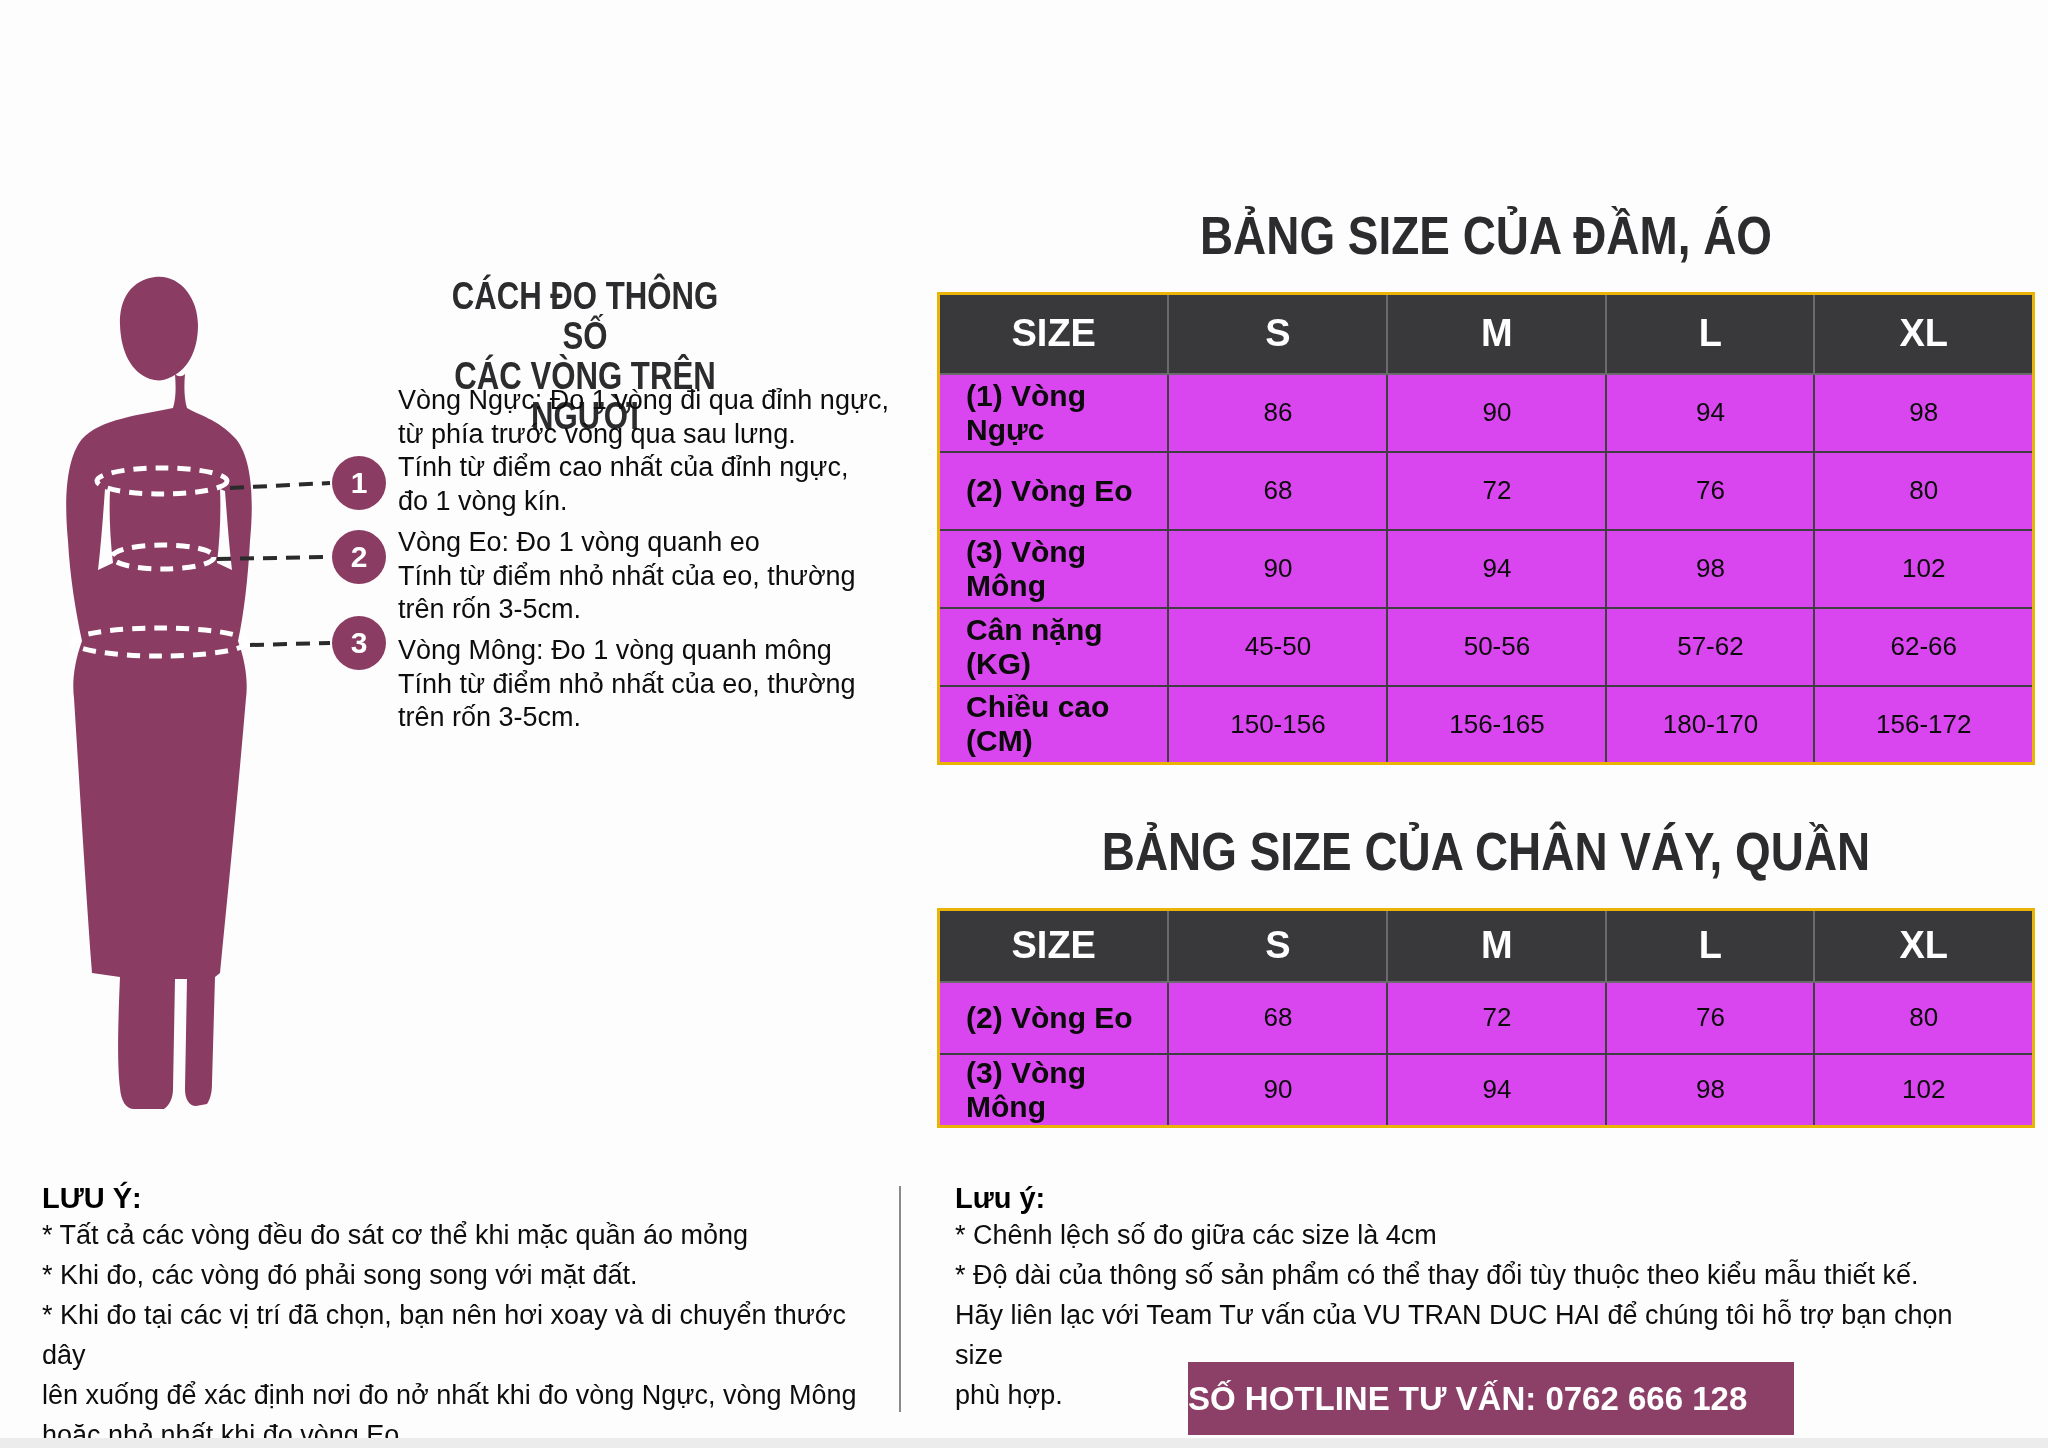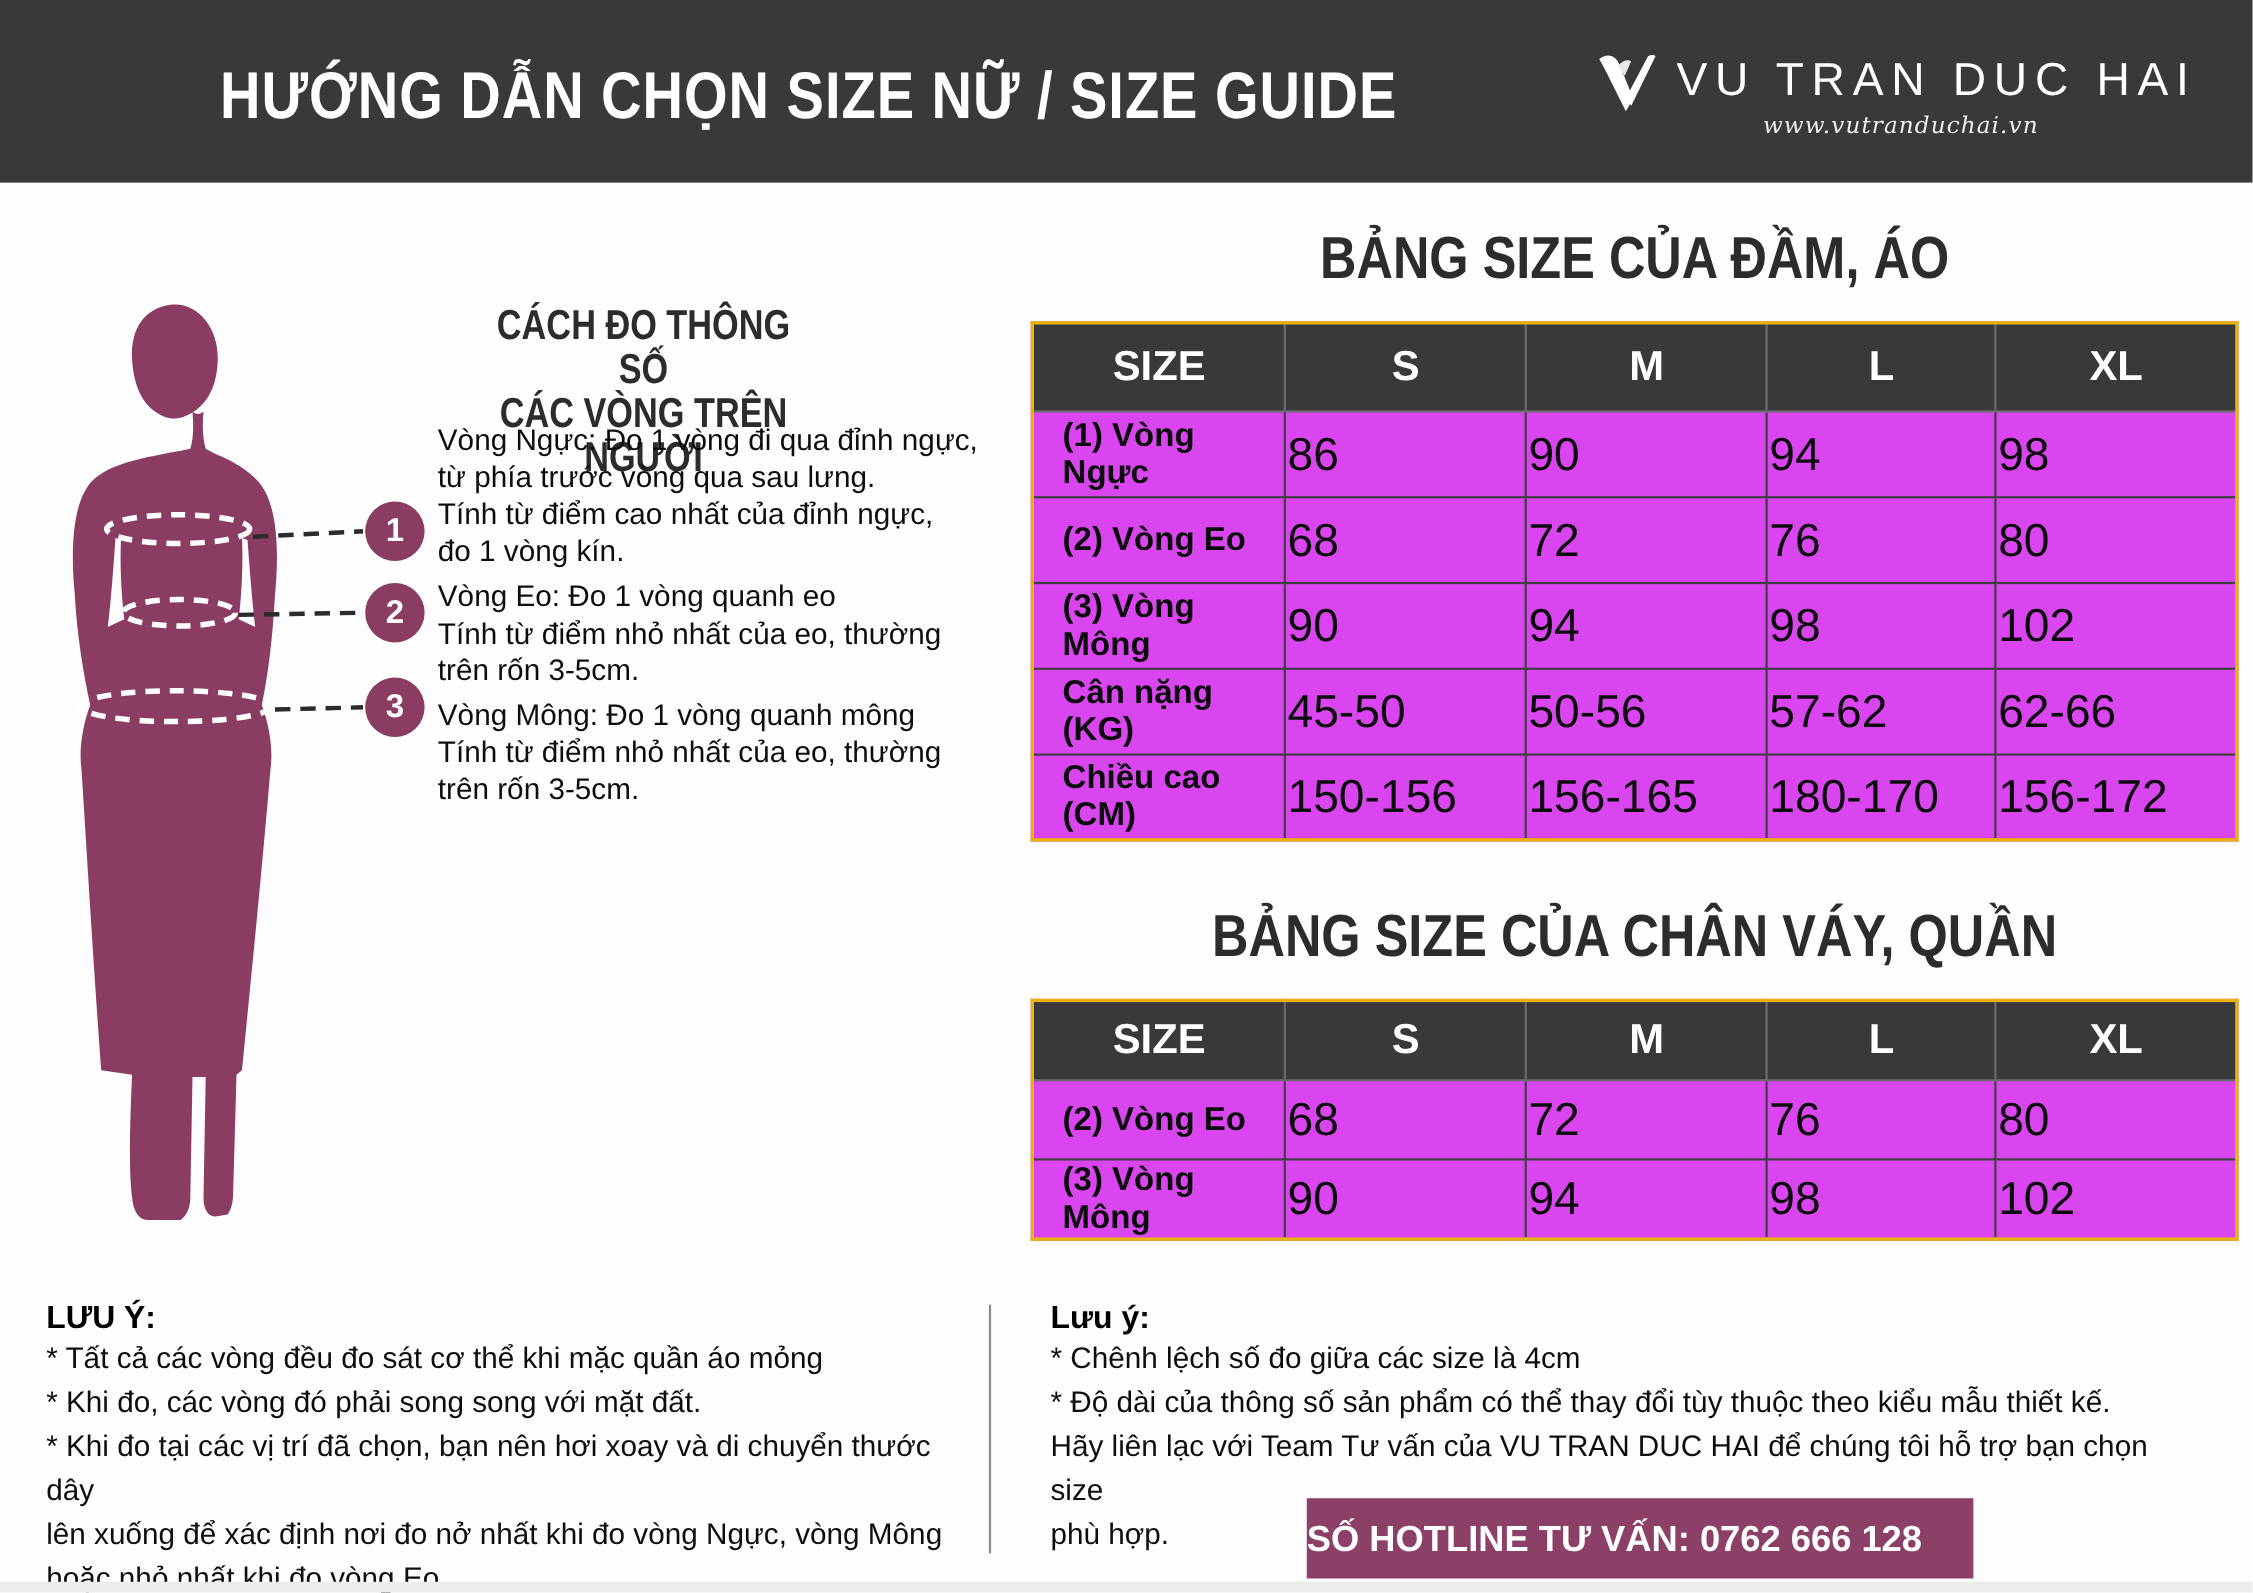--- a/index.html
+++ b/index.html
@@ -31,21 +31,21 @@
 
   
   .table-title{width:1098px;left:937px;text-align:center;font-weight:bold;font-size:54px;
       color:#2c2c2e;white-space:nowrap;transform:scaleX(.85);transform-origin:50% 0;}
   #table1-title{top:204px;}
   #table2-title{top:820px;}
   table.size-table{border-collapse:collapse;table-layout:fixed;width:1098px;background:#d946ef;
       border:3px solid #eab308;}
   table.size-table th{background:#39393b;color:#fff;font-weight:bold;font-size:38px;
       border:2px solid #6a6a6c;text-align:center;}
-  table.size-table td{border:2px solid #3f3f41;font-size:42px;text-align:left;color:#0b0b0b;}
+  table.size-table td{border:2px solid #3f3f41;font-size:26px;text-align:center;color:#0b0b0b;}
   table.size-table td.rowlabel{font-weight:bold;font-size:30px;text-align:left;padding-left:26px;margin-left:24px;}
   #size-table-dress{left:937px;top:292px;}
   #size-table-dress tr.hd{height:80px;} #size-table-dress tr.bd{height:78px;}
   #size-table-skirt{left:937px;top:908px;}
   #size-table-skirt tr.hd{height:72px;} #size-table-skirt tr.bd{height:72px;}
 
   
   .notes-title{font-weight:bold;font-size:29px;color:#000;}
   .notes-text{font-size:27px;line-height:40px;color:#0d0d0d;white-space:pre-line;}
   #notes-left{left:42px;top:1182px;width:850px;}
@@ -54,32 +54,20 @@
 
   #hotline-banner{left:1188px;top:1362px;width:606px;height:73px;background:#8c4067;
       color:#fff;font-weight:bold;font-size:33px;text-align:left;line-height:73px;white-space:nowrap;}
   #bottom-strip{left:0;top:1438px;width:2048px;height:10px;background:#ececec;}
 </style>
 </head>
 <body>
 
 <div id="page">
 
-  <div id="header-bar" class="abs">
-    <div id="header-title" class="abs">HƯỚNG DẪN CHỌN SIZE NỮ / SIZE GUIDE</div>
-    <div id="logo" class="abs">
-      <svg id="logo-mark" class="abs" viewBox="0 0 64 60">
-        <path fill="#ffffff" d="M6,8 C13,2 21,4 25,13 L38,45 L31,57 L12,19 C9,13 7,10 6,8 Z"></path>
-        <path fill="#ffffff" d="M59,5 L36,52 L32,43 L52,5 C55,4 57,4 59,5 Z"></path>
-        <path fill="#e9e9e9" d="M24,14 C28,9 33,8 36,10 L30,24 Z"></path>
-      </svg>
-      <div id="logo-text" class="abs">VU TRAN DUC HAI</div>
-      <div id="logo-site" class="abs">www.vutranduchai.vn</div>
-    </div>
-  </div>
 
   <svg id="figure-svg" class="abs" viewBox="0 0 310 845">
 
     <path fill="#8a3c63" d="M95,4 C72,7 59,25 60,52 C61,79 71,99 90,106 C97,108 103,108 109,105
       C127,98 138,79 138,52 C138,24 119,1 95,4 Z"></path>
 
     <path fill="#8a3c63" d="M115,101
       C116,114 116,125 113,135
       C80,142 40,146 22,166
       C6,186 4,226 8,268

